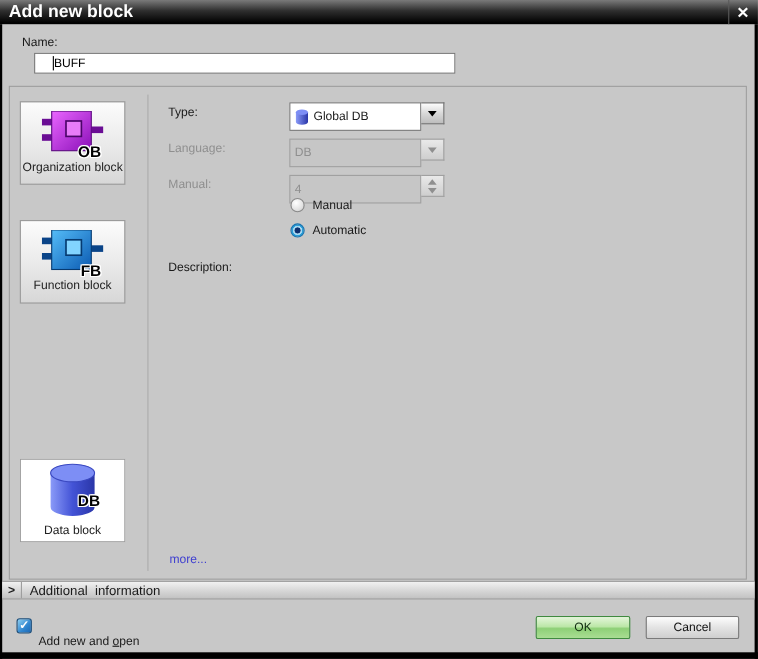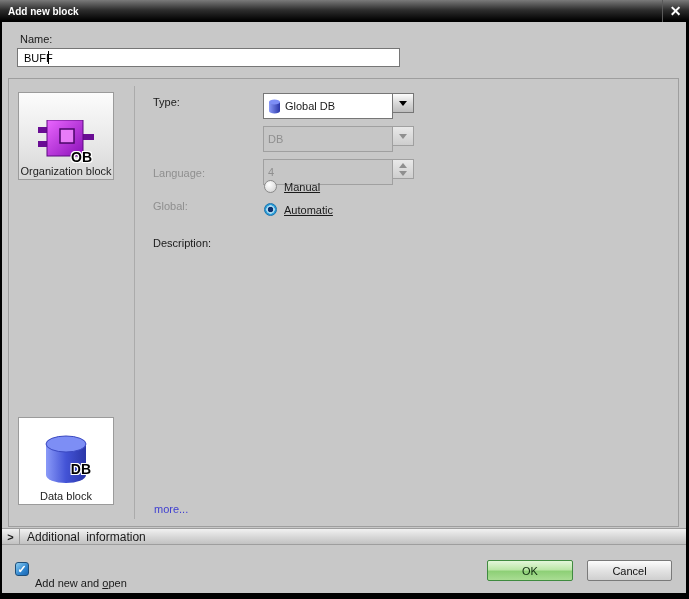--- a/index.html
+++ b/index.html
@@ -8,65 +8,65 @@
     position:relative;width:689px;height:599px;overflow:hidden;
     background:#c8c8c8;
     font-family:"Liberation Sans",sans-serif;font-size:11px;color:#1a1a1a;
   }
   
   .titlebar{
     position:absolute;left:0;top:0;right:0;height:22px;
     background:linear-gradient(180deg,#7a7a7a 0%,#2e2e2e 45%,#000 95%);
     display:flex;align-items:center;
   }
-  .title{color:#fff;font-weight:bold;font-size:10px;padding-left:8px;}
+  .title{color:#fff;font-weight:bold;font-size:16px;padding-left:8px;}
   .close-divider{position:absolute;right:26px;top:0;width:1px;height:22px;background:#5a5a5a;}
   .close-btn{
     position:absolute;right:2px;top:0;width:23px;height:22px;
     display:flex;align-items:center;justify-content:center;cursor:pointer;
   }
   .close-x{color:#fff;font-weight:bold;font-size:14px;line-height:1;}
   .frame-left{position:absolute;left:0;top:22px;bottom:0;width:2px;background:#000;}
   .frame-right{position:absolute;right:0;top:22px;bottom:0;width:3px;background:#000;}
   .frame-bottom{position:absolute;left:0;right:0;bottom:0;height:6px;background:#000;}
   
   .name-label{position:absolute;left:20px;top:33px;}
   .name-input{
-    position:absolute;left:17px;top:48px;width:383px;height:19px;
+    position:absolute;left:31px;top:48px;width:383px;height:19px;
     border:1px solid #767676;background:#fff;
     font-family:"Liberation Sans",sans-serif;font-size:11px;color:#000;
-    padding:1px 6px;outline:none;
+    padding:1px 17px;outline:none;
   }
   .caret{position:absolute;left:48px;top:51px;width:1px;height:13px;background:#000;}
   
   .content-panel{position:absolute;left:8px;top:78px;width:671px;height:449px;border:1px solid #9e9e9e;}
   .v-sep{position:absolute;left:134px;top:86px;width:1px;height:433px;background:#ababab;}
   
   .block-btn{
-    position:absolute;left:18px;width:96px;height:88px;
+    position:absolute;left:18px;width:96px;height:76px;
     border:1px solid #9b9b9b;background:linear-gradient(180deg,#fcfcfc 0%,#e9e9e9 55%,#d7d7d7 100%);
-    display:flex;flex-direction:column;align-items:center;justify-content:flex-end;
+    display:flex;flex-direction:column;align-items:center;justify-content:center;
     gap:5px;cursor:pointer;text-align:center;
   }
   .block-btn.selected{background:#fff;}
   .block-icon{position:relative;width:56px;height:40px;}
   .block-icon.db{width:44px;height:50px;}
   .abbr{
     position:absolute;font-weight:bold;font-size:14px;color:#000;letter-spacing:0;
     text-shadow:-1px -1px 0 #fff,1px -1px 0 #fff,-1px 1px 0 #fff,1px 1px 0 #fff,0 1px 0 #fff,0 -1px 0 #fff;
   }
   .abbr.blk{right:2px;bottom:-5px;}
   .abbr.cyl{right:-3px;bottom:8px;}
   .block-label{line-height:1.25;color:#222;}
   
   .flabel{position:absolute;}
-  .flabel.disabled{color:#8f8f8f;margin-top:38px;}
+  .flabel.disabled{color:#8f8f8f;}
   .combo{position:absolute;height:20px;display:flex;}
   .combo-field{
-    width:130px;height:20px;border:1px solid #767676;background:#fff;
+    width:120px;height:20px;border:1px solid #767676;background:#fff;
     display:flex;align-items:center;gap:4px;padding:12px 4px;
   }
   .combo-btn{
     width:21px;height:20px;border:1px solid #767676;border-left:none;
     background:linear-gradient(180deg,#fdfdfd 0%,#d9d9d9 50%,#bdbdbd 100%);
     display:flex;align-items:center;justify-content:center;cursor:pointer;
   }
   .tri-down{width:0;height:0;border-left:4px solid transparent;border-right:4px solid transparent;border-top:5px solid #000;}
   .combo.disabled .combo-field{border-color:#a0a0a0;background:#c6c6c6;color:#8f8f8f;}
   .combo.disabled .combo-btn{border-color:#a0a0a0;background:linear-gradient(180deg,#e9e9e9,#cecece);cursor:default;}
@@ -78,21 +78,21 @@
   }
   .tri-up-s{width:0;height:0;border-left:4px solid transparent;border-right:4px solid transparent;border-bottom:5px solid #8f8f8f;}
   .tri-down-s{width:0;height:0;border-left:4px solid transparent;border-right:4px solid transparent;border-top:5px solid #8f8f8f;}
   
   .radio{position:absolute;width:13px;height:13px;border-radius:50%;cursor:pointer;}
   .radio.off{border:1px solid #8a8a8a;background:radial-gradient(circle at 38% 32%,#ffffff 0%,#e2e2e2 60%,#c8c8c8 100%);}
   .radio.on{
     border:1px solid #1a72ae;
     background:radial-gradient(circle,#0d2f6e 0 2.5px,#a8d8f0 3px 4px,#2b9fd8 4.5px);
   }
-  .radio-label{position:absolute;cursor:default;text-decoration:underline;}
+  .radio-label{position:absolute;cursor:default;}
   
   .desc-label{position:absolute;left:153px;top:237px;}
   .desc-text{position:absolute;left:153px;top:261px;}
   .more-link{position:absolute;left:154px;top:503px;color:#3f3fd0;cursor:pointer;}
   
   .addbar{
     position:absolute;left:2px;right:3px;top:528px;height:17px;
     background:linear-gradient(180deg,#f1f1f1 0%,#d6d6d6 55%,#c2c2c2 100%);
     border-top:1px solid #9e9e9e;border-bottom:1px solid #9e9e9e;
     display:flex;align-items:center;
@@ -164,20 +164,39 @@
         <rect x="0" y="21" width="13" height="6" fill="#6a0d94"></rect>
         <rect x="43" y="14" width="13" height="6" fill="#6a0d94"></rect>
         <rect x="9" y="0" width="36" height="36" fill="url(#gOB)" stroke="#5c0b80"></rect>
         <rect x="22" y="9" width="14" height="14" fill="#e87cf8" stroke="#4a0668" stroke-width="1.5"></rect>
       </svg>
       <span class="abbr blk">OB</span>
     </div>
     <span class="block-label">Organization block</span>
   </div>
 
+  <div class="block-btn" style="top:200px">
+    <div class="block-icon">
+      <svg width="56" height="40" viewBox="0 0 56 40">
+        <defs>
+            <linearGradient id="gFB" x1="0" y1="0" x2="1" y2="1">
+          <stop offset="0" stop-color="#55bdf8"></stop>
+              <stop offset="1" stop-color="#0b5ab2"></stop>
+        </linearGradient>
+          </defs>
+        <rect x="0" y="7" width="13" height="6" fill="#0a4488"></rect>
+        <rect x="0" y="21" width="13" height="6" fill="#0a4488"></rect>
+        <rect x="43" y="14" width="13" height="6" fill="#0a4488"></rect>
+        <rect x="9" y="0" width="36" height="36" fill="url(#gFB)" stroke="#063a70"></rect>
+        <rect x="22" y="9" width="14" height="14" fill="#82d4ff" stroke="#063a70" stroke-width="1.5"></rect>
+      </svg>
+      <span class="abbr blk">FB</span>
+    </div>
+    <span class="block-label">Function block</span>
+  </div>
 
 
   <div class="block-btn selected" style="top:417px">
     <div class="block-icon db">
       <svg width="44" height="50" viewBox="0 0 44 50">
         <defs>
             <linearGradient id="gDB" x1="0" y1="0" x2="1" y2="0">
           <stop offset="0" stop-color="#8a9af8"></stop>
               <stop offset="0.5" stop-color="#4353d6"></stop>
               <stop offset="1" stop-color="#2a36a8"></stop>
@@ -186,21 +205,21 @@
         <path d="M2 9 v31 a20 8 0 0 0 40 0 V9 Z" fill="url(#gDB)"></path>
         <ellipse cx="22" cy="9" rx="20" ry="8" fill="#7d8ef5" stroke="#3a48c0"></ellipse>
       </svg>
       <span class="abbr cyl">DB</span>
     </div>
     <span class="block-label">Data block</span>
   </div>
 
   <span class="flabel" style="left:153px;top:96px">Type:</span>
   <span class="flabel disabled" style="left:153px;top:129px">Language:</span>
-  <span class="flabel disabled" style="left:153px;top:162px">Global:</span>
+  <span class="flabel disabled" style="left:153px;top:162px">Manual:</span>
 
   <div class="combo" style="left:263px;top:93px">
     <div class="combo-field">
       <span style="display:flex">
         <svg width="13" height="15" viewBox="0 0 13 15">
           <defs>
               <linearGradient id="gMini" x1="0" y1="0" x2="1" y2="0">
             <stop offset="0" stop-color="#8a9af8"></stop>
                 <stop offset="1" stop-color="#2a36a8"></stop>
           </linearGradient>

